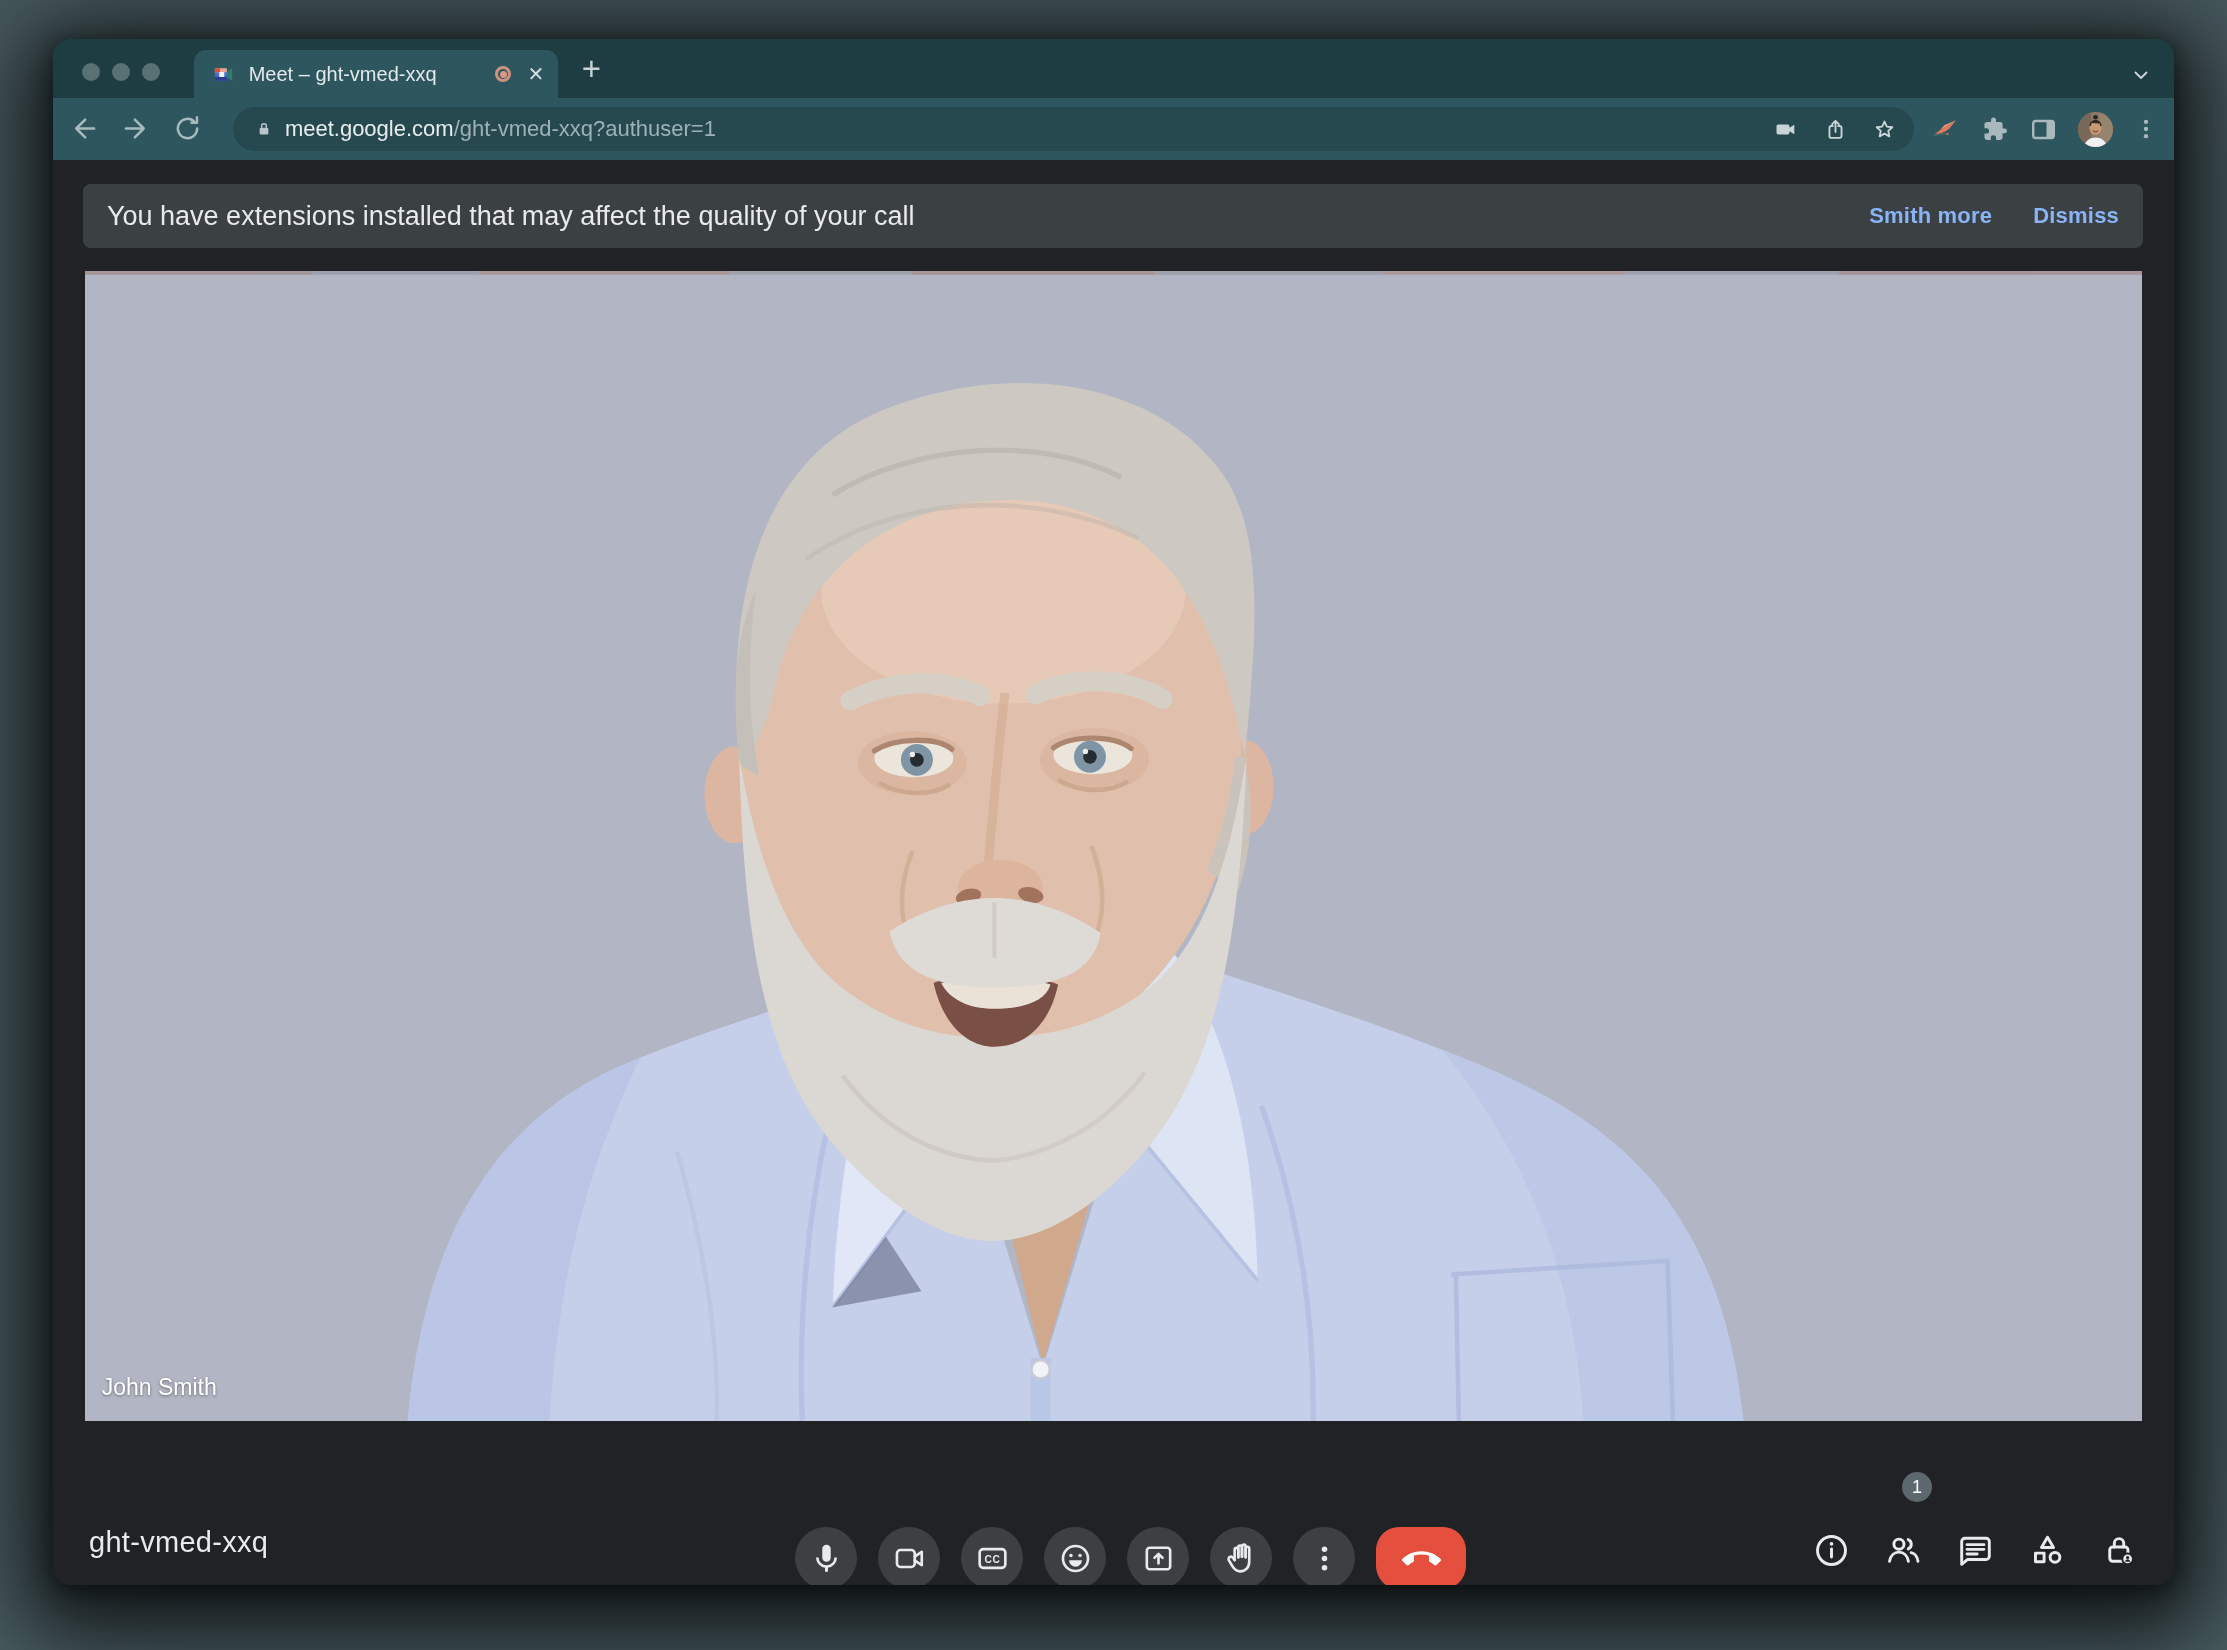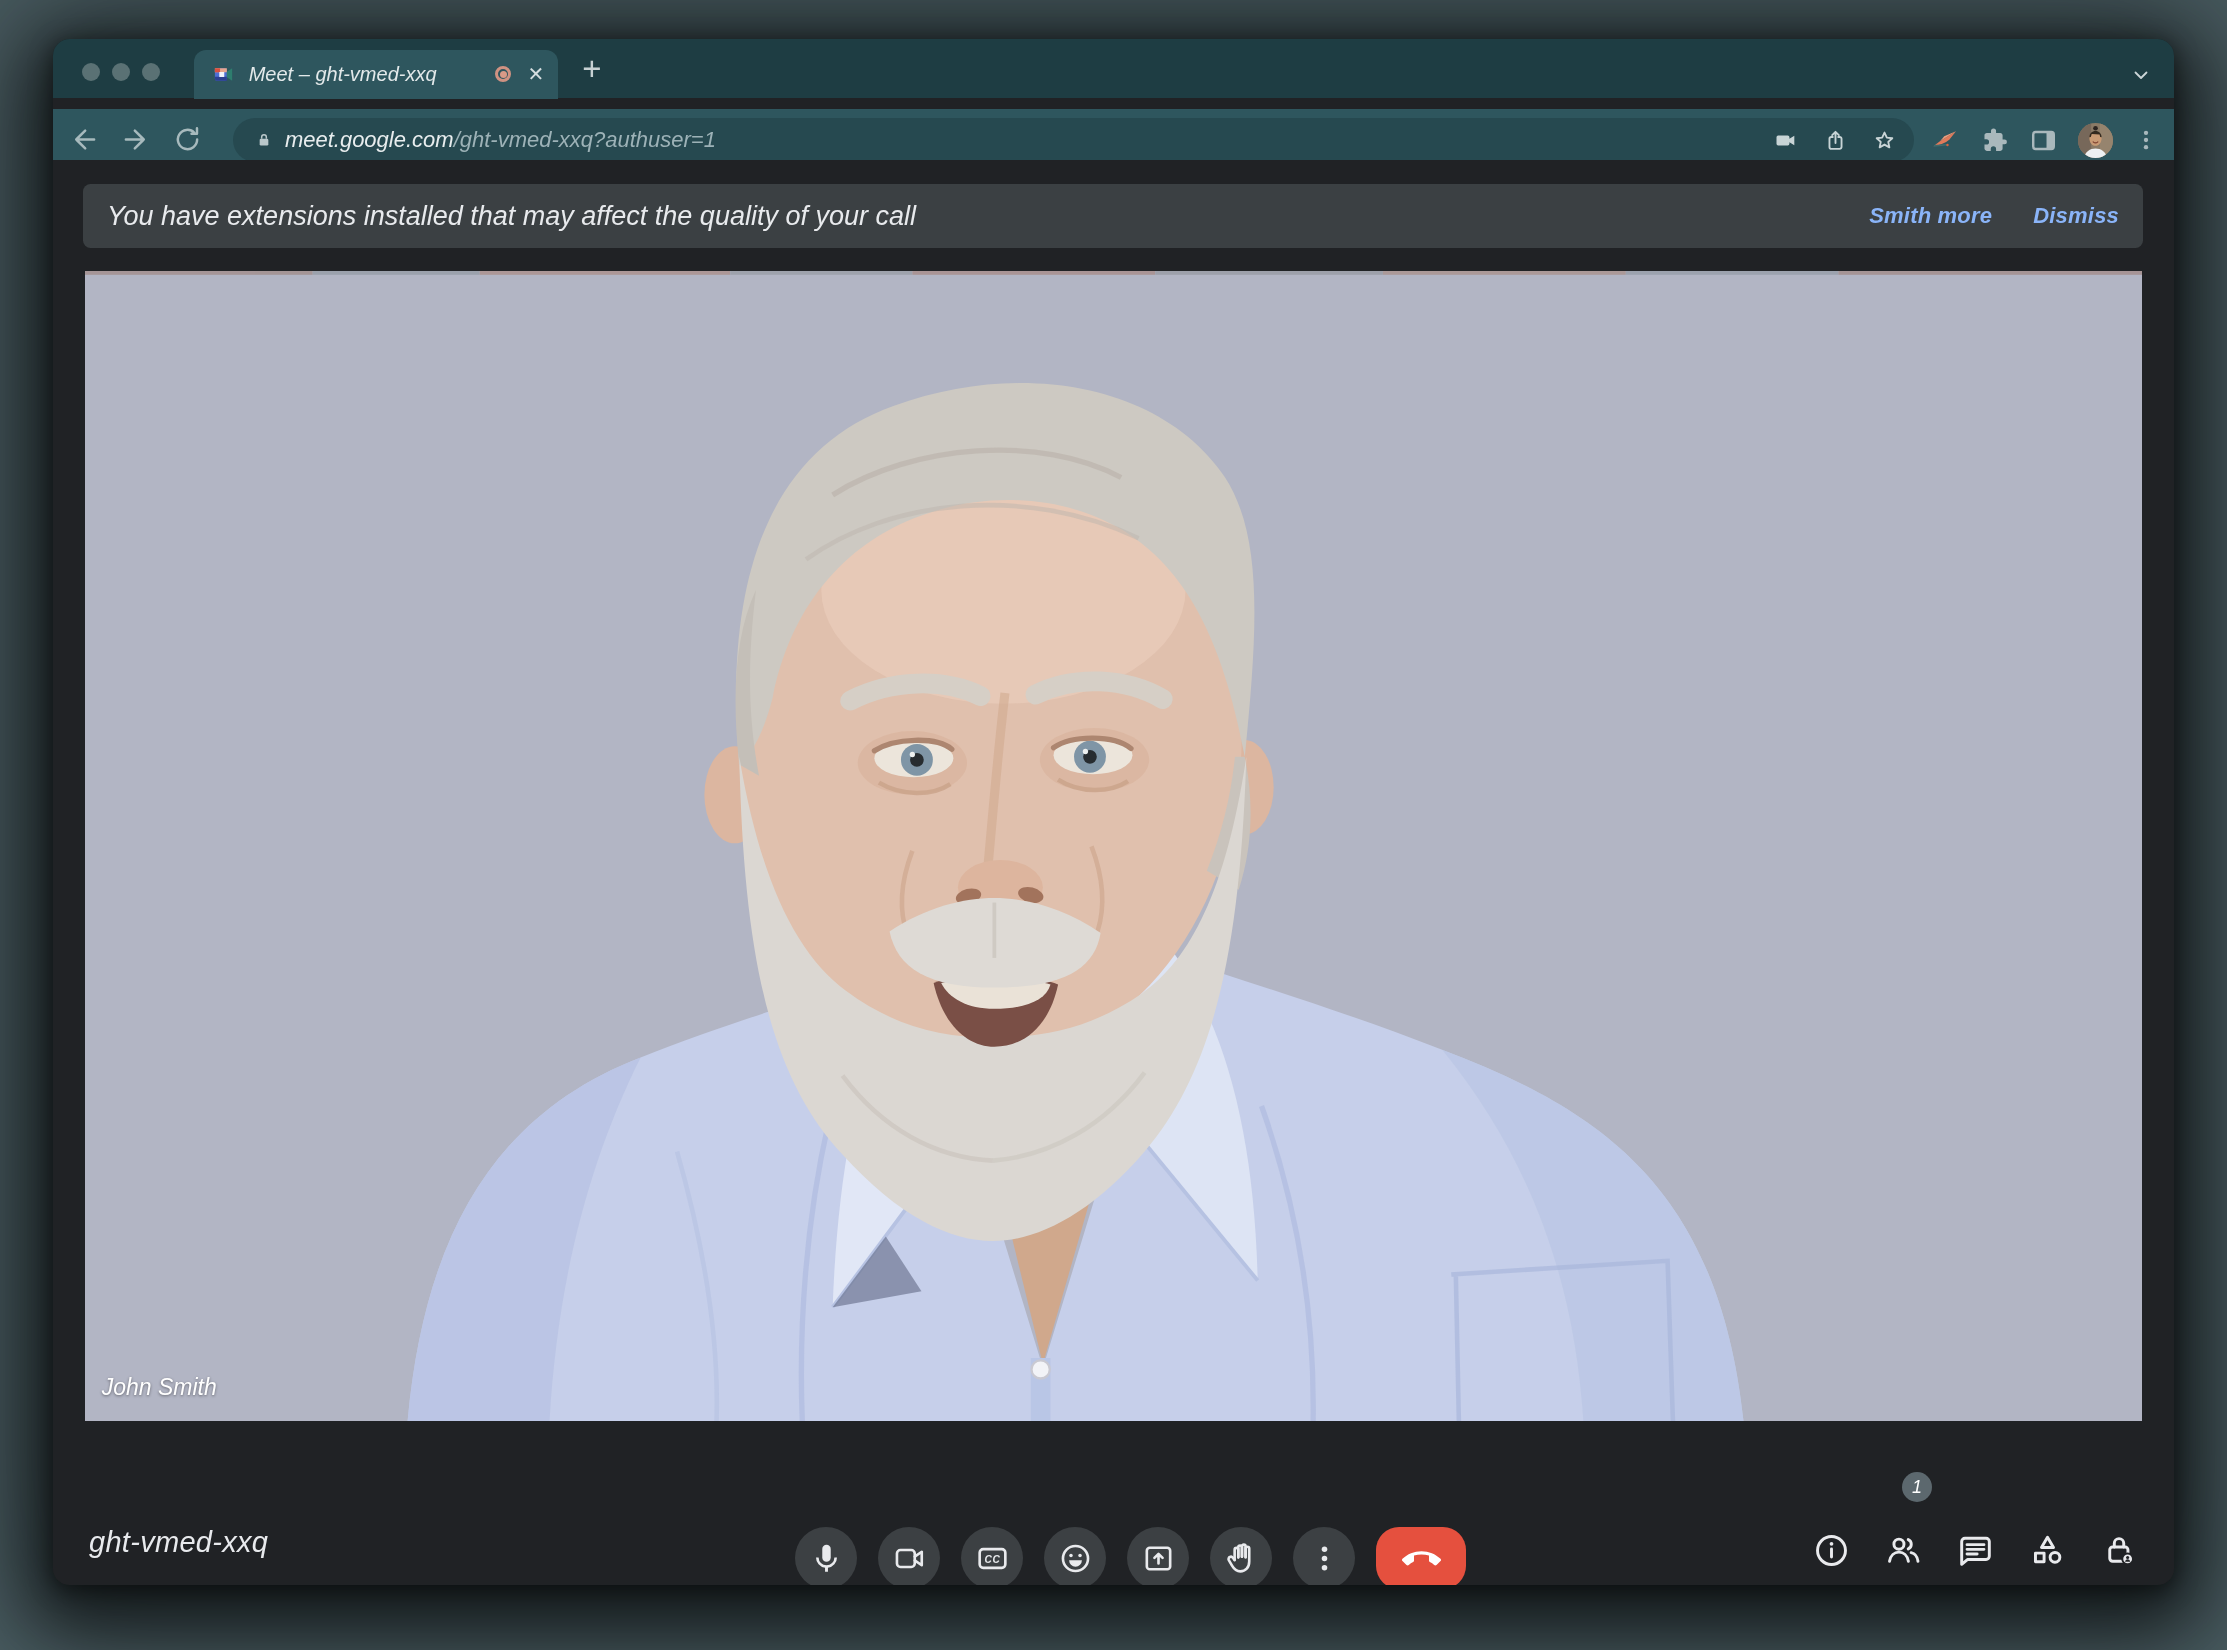--- a/index.html
+++ b/index.html
@@ -1,36 +1,36 @@
 <!DOCTYPE html>
 <html style="font-size:12px"><head>
 <meta charset="utf-8">
 <style>
   html,body{margin:0;padding:0;width:2227px;height:1650px;background:#4d6065;overflow:hidden;
     font-family:"Liberation Sans","DejaVu Sans",sans-serif;}
   *{box-sizing:border-box;}
   .window{position:absolute;left:53px;top:39px;width:2121px;height:1546px;border-radius:16.7px;
     background:#202225;overflow:hidden;
-    box-shadow:0 23px 68px 23px rgba(0,0,0,.62),0 4.6px 21px rgba(0,0,0,.5),0 0 152px 53px rgba(8,12,14,.4);font-style:italic;}
+    box-shadow:0 23px 68px 23px rgba(0,0,0,.62),0 4.6px 21px rgba(0,0,0,.5),0 0 152px 53px rgba(8,12,14,.4);}
   
   .tabstrip{position:absolute;left:0;top:0;width:100%;height:59px;background:#1e3d43;}
   .lights{position:absolute;left:29px;top:23.5px;display:flex;gap:12px;}
   .light{width:18px;height:18px;border-radius:50%;background:#5a7174;}
   .tab{position:absolute;left:141px;top:10.6px;width:364px;height:49px;background:#2e565e;
     border-radius:12px 12px 0 0;display:flex;align-items:center;padding:0 13.7px 0 18px;}
   .favicon{width:23px;height:23px;flex:0 0 auto;}
   .tab-title{margin-left:13.7px;font-size:20px;color:#e3e9ea;white-space:nowrap;overflow:hidden;flex:1;}
   .rec-ring{width:16px;height:16px;border-radius:50%;border:3px solid #cf9282;background:#d89a87;
     background-clip:content-box;padding:1.5px;margin-left:auto;margin-right:3px;flex:0 0 auto;}
   .tab-close{margin-left:13.7px;color:#d6dee0;font-size:20px;line-height:20px;flex:0 0 auto;cursor:default;}
   .newtab{position:absolute;left:522px;top:13.7px;width:33px;height:33px;color:#c7d1d3;font-size:33px;
     line-height:32px;text-align:center;font-weight:300;}
   .tabsearch{position:absolute;right:21px;top:24px;width:24px;height:24px;color:#ccd6d8;}
   
-  .toolbar{position:absolute;left:0;top:70px;width:100%;height:62px;background:#2e565e;padding-left:45px;}
+  .toolbar{position:absolute;left:0;top:59px;width:100%;height:62px;background:#2e565e;padding-left:45px;}
   .navbtn{position:absolute;top:14.4px;width:33px;height:33px;color:#a7babd;}
   .pill{position:absolute;left:180px;top:9px;width:1681px;height:44px;border-radius:22px;background:#264950;
     display:flex;align-items:center;padding:0 16.7px;}
   .lockicon{width:20px;height:20px;color:#b9c7ca;margin:0 10.6px 0 4.6px;flex:0 0 auto;}
   .url{font-size:22px;white-space:nowrap;}
   .url-host{color:#e8edee;}
   .url-path{color:#9db2b7;}
   .pill-actions{margin-left:auto;display:flex;align-items:center;gap:24px;color:#c8d4d6;}
   .pill-actions svg{width:25px;height:25px;display:block;}
   .tb-right{position:absolute;right:15px;top:0;height:62px;display:flex;align-items:center;gap:20px;}

